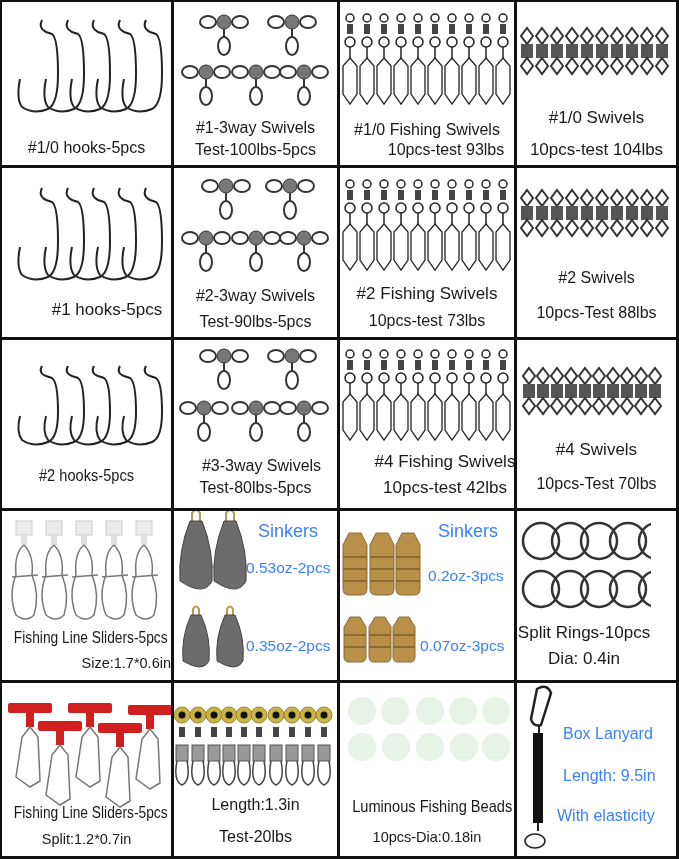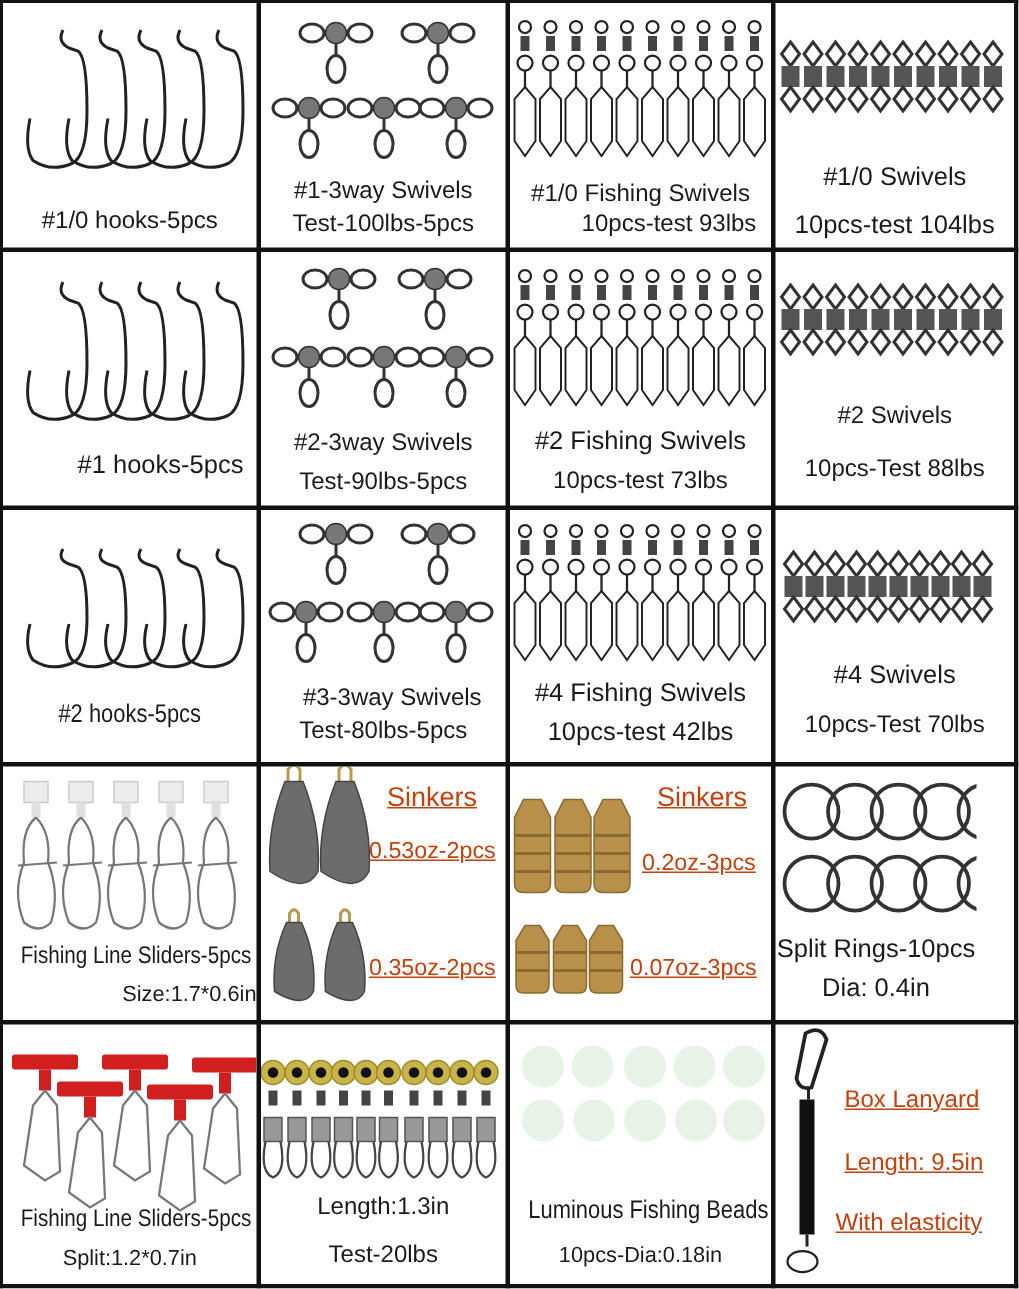--- a/index.html
+++ b/index.html
@@ -3,21 +3,21 @@
 <meta charset="utf-8">
 <style>
   html,body{margin:0;padding:0;background:#fff;}
   body{width:679px;height:859px;overflow:hidden;position:relative;font-family:"Liberation Sans",sans-serif;color:#111;}
   .grid{position:absolute;left:0;top:0;width:679px;height:859px;}
   .cell{position:absolute;overflow:hidden;background:#fff;}
   .vline,.hline{position:absolute;background:#111;}
   .lbl{position:absolute;left:0;right:0;text-align:center;white-space:nowrap;font-size:16px;line-height:20px;color:#1a1a1a;}
   .lbl.big{font-size:17px;}
   .lbl.cond{transform:scaleX(0.86);transform-origin:center;}
-  .side{position:absolute;white-space:nowrap;font-size:15.5px;color:#c2410c;text-decoration:underline;}
+  .side{position:absolute;white-space:nowrap;font-size:15.5px;color:#3b82f6;}
   svg{position:absolute;left:0;top:0;}
 </style>
 </head>
 <body>
 
 <div class="grid">
 
   <div class="cell" style="left:2px;top:2px;width:169px;height:163px;">
     <svg width="169" height="163">
       <g fill="none" stroke="#222" stroke-width="2">
@@ -179,21 +179,21 @@
       <use href="#tw" x="50" y="16"></use>
         <use href="#tw" x="118" y="16"></use>
       <use href="#tw" x="30" y="68"></use>
         <use href="#tw" x="82" y="68"></use>
         <use href="#tw" x="130" y="68"></use>
     </svg>
     <div class="lbl" style="top:116px;padding-left:12px;">#3-3way Swivels</div>
     <div class="lbl" style="top:138px;">Test-80lbs-5pcs</div>
   </div>
 
-  <div class="cell" style="left:340px;top:340px;width:174px;height:168px;">
+  <div class="cell" style="left:340px;top:340px;width:174px;height:168px;padding-left:36px;">
     <svg width="174" height="168">
       <use href="#fs" x="10" y="8"></use>
         <use href="#fs" x="27" y="8"></use>
         <use href="#fs" x="44" y="8"></use>
         <use href="#fs" x="61" y="8"></use>
         <use href="#fs" x="78" y="8"></use>
       <use href="#fs" x="95" y="8"></use>
         <use href="#fs" x="112" y="8"></use>
         <use href="#fs" x="129" y="8"></use>
         <use href="#fs" x="146" y="8"></use>

